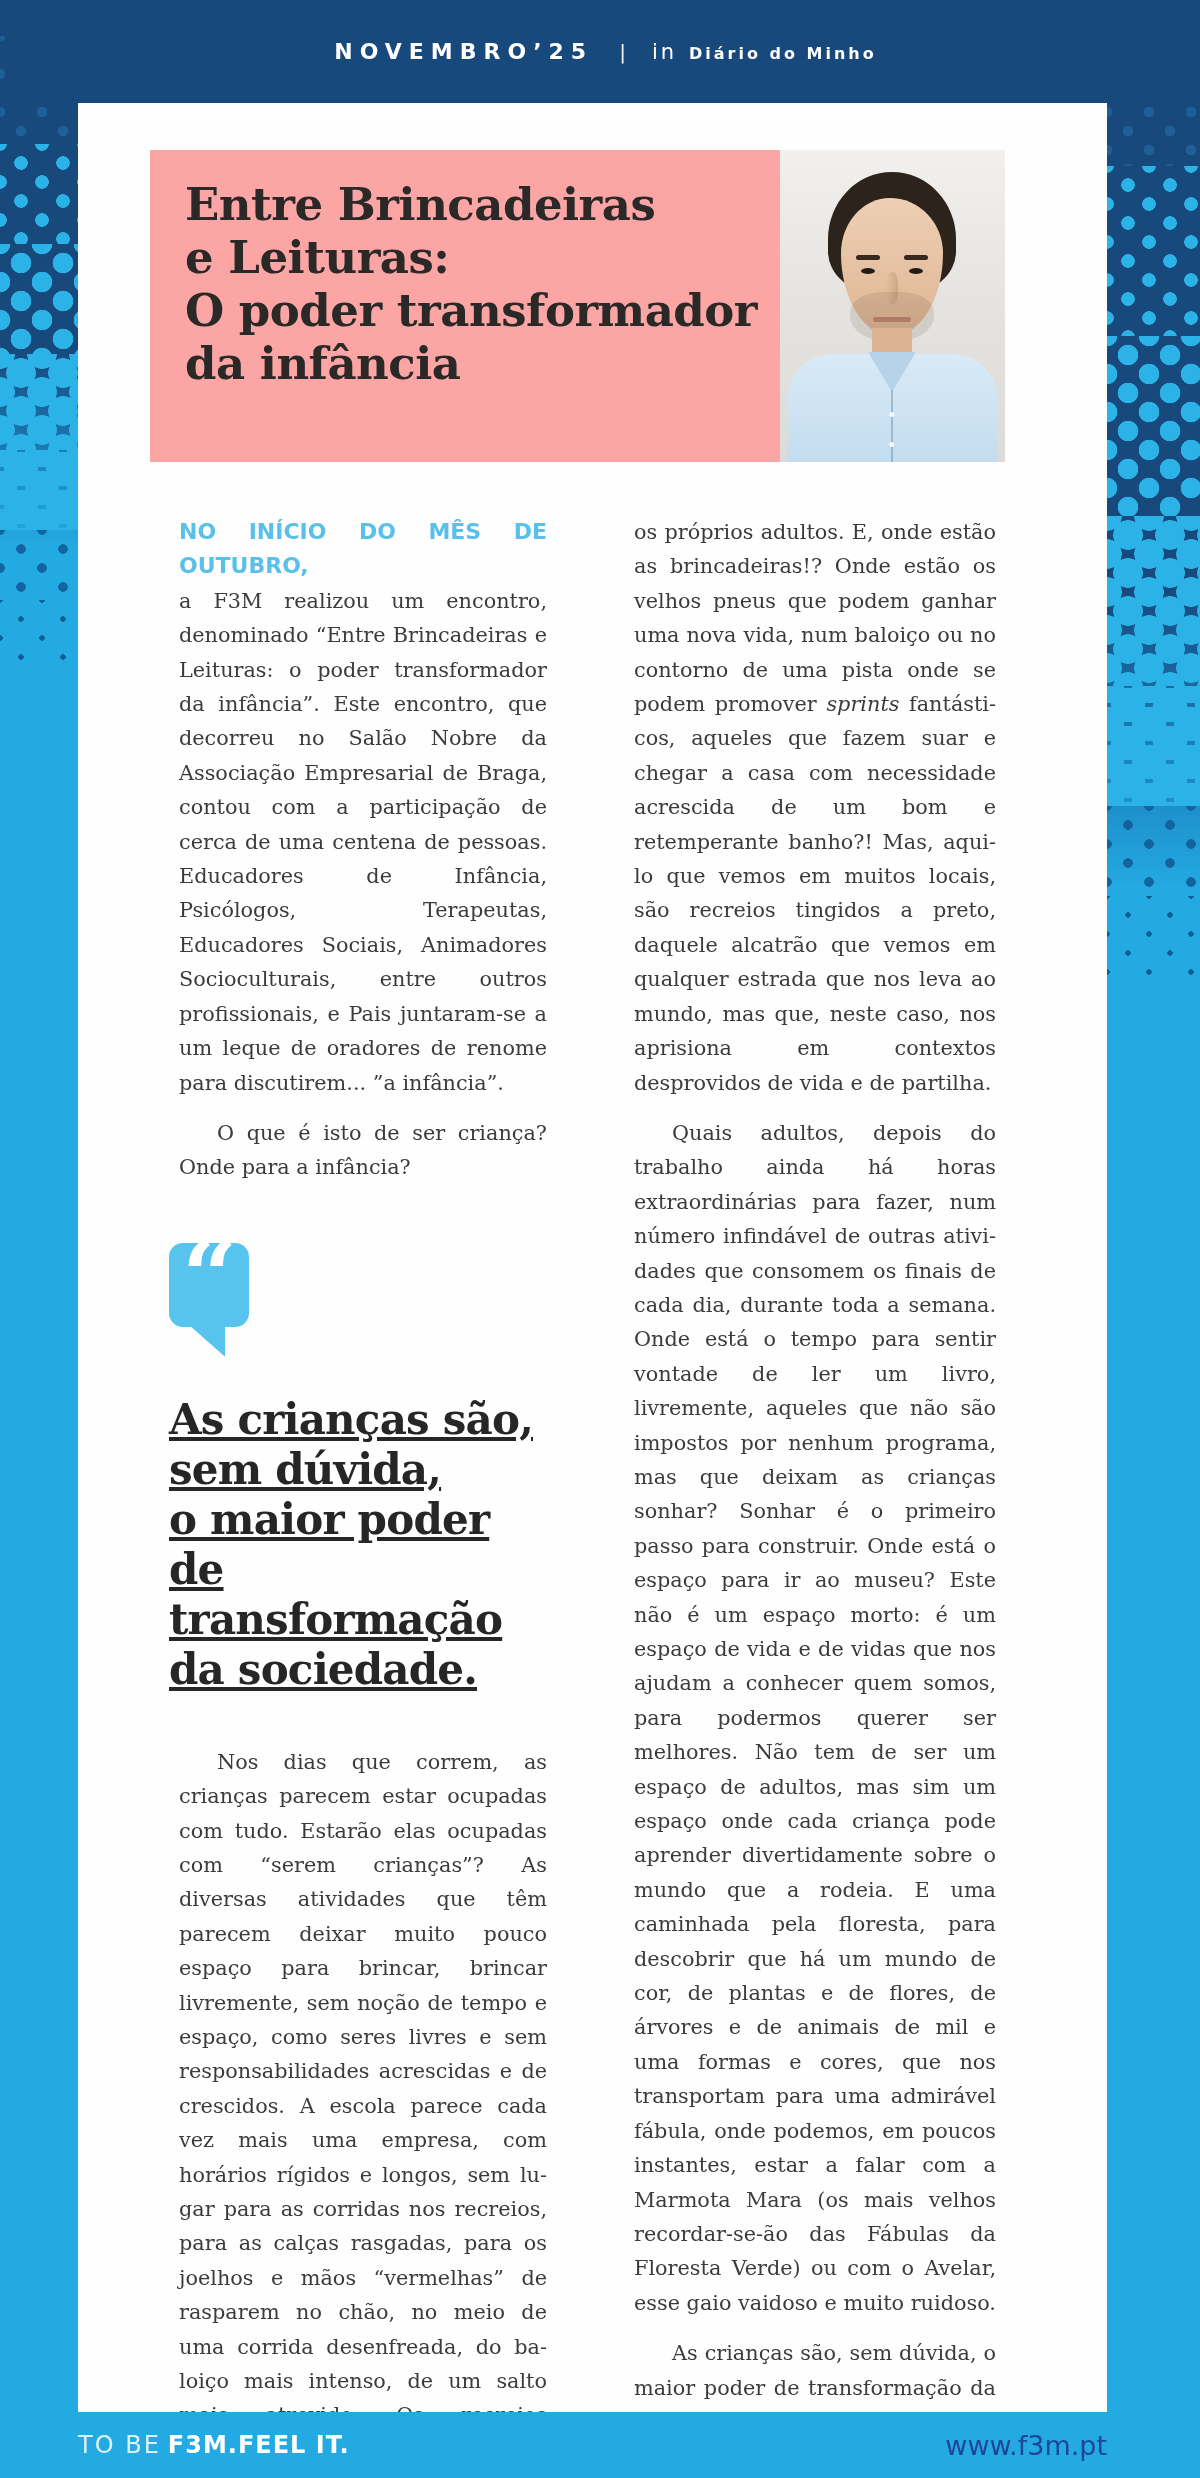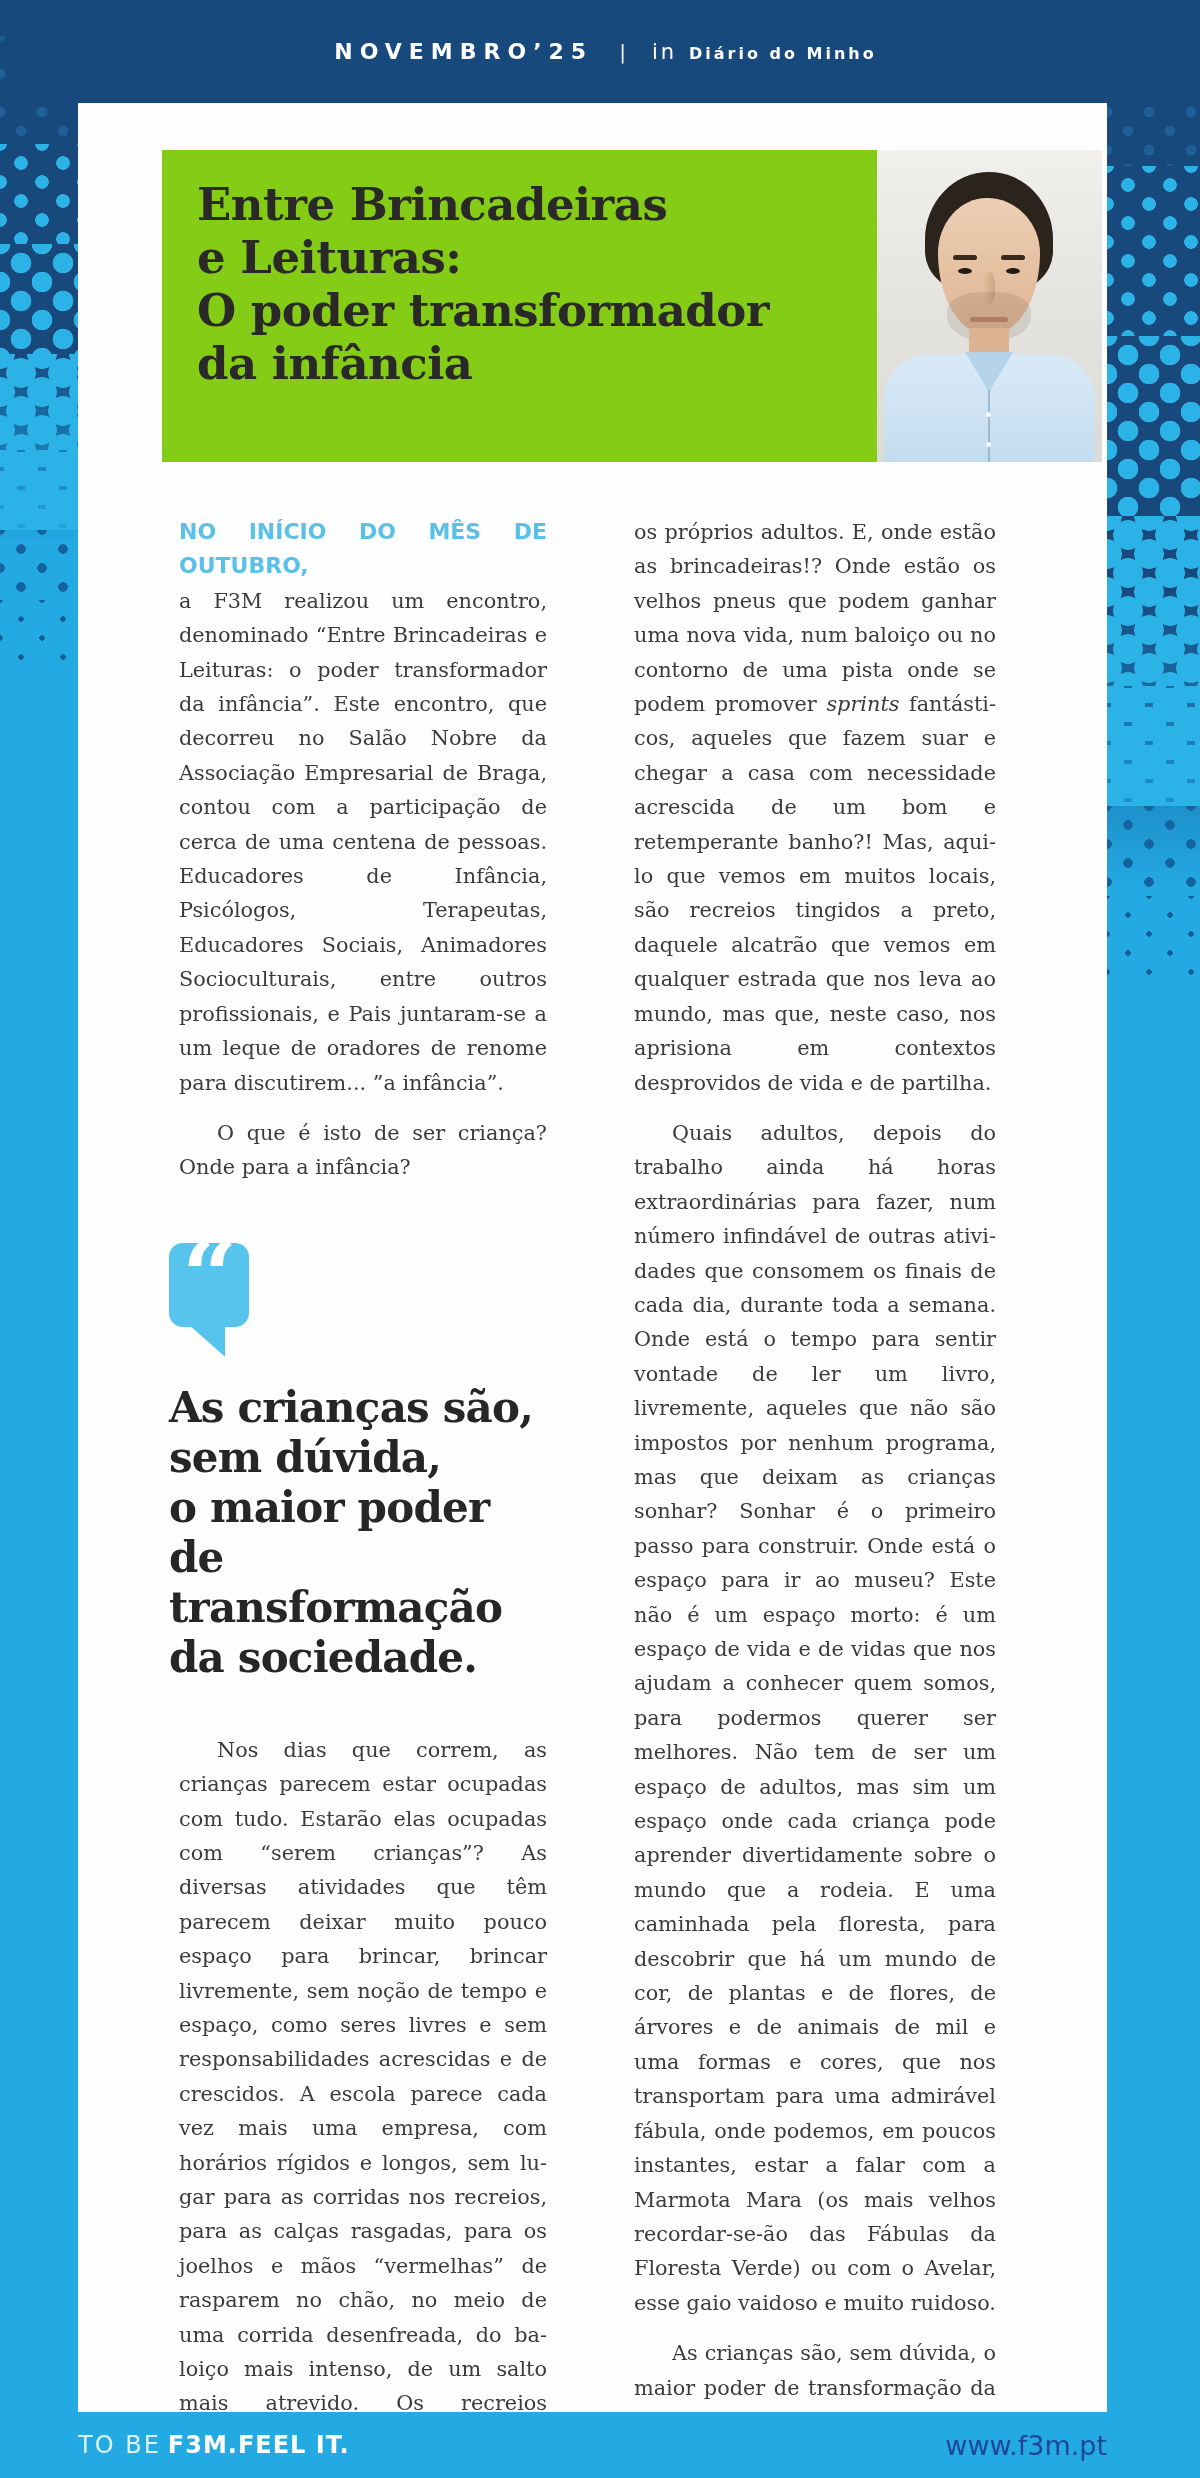--- a/index.html
+++ b/index.html
@@ -30,21 +30,21 @@
   .pipe  { font-size:20px; font-weight:400; opacity:.95; }
   .pubwrap { display:flex; gap:12px; align-items:baseline; }
   .pub-prefix { font-size:21px; letter-spacing:3px; font-weight:400; }
   .pub { font-size:16px; letter-spacing:3px; font-weight:bold; }
 
   
   .card { position:absolute; left:78px; top:103px; width:1029px; height:2309px;
           background:#fefefe; z-index:2; overflow:hidden; }
 
   
-  .panel { position:absolute; left:84px; top:47px; width:940px; height:312px; background:#84cc16; }
+  .panel { position:absolute; left:72px; top:47px; width:855px; height:312px; background:#fca5a5; }
   .title-wrap { position:absolute; left:35px; top:28px; }
   .title-line { font-weight:700; font-size:45px; line-height:53px; color:#2a2927; letter-spacing:-0.5px; }
   .byline { margin-top:16px; font-size:23px; color:#3c3b39; }
 
   
   .photo { position:absolute; right:0; top:0; width:225px; height:312px; overflow:hidden;
            background:linear-gradient(180deg,#f1f0ed 0%,#e4e2df 55%,#dcdbd8 100%); }
   .hair { position:absolute; left:48px; top:22px; width:128px; height:122px; background:#2c231c;
           border-radius:50% 50% 40% 40% / 55% 55% 35% 35%; }
   .face { position:absolute; left:61px; top:48px; width:102px; height:138px;
@@ -79,22 +79,22 @@
              color:#58c0e9; font-size:22px; letter-spacing:0; }
   .em { font-style:italic; }
 
   
   .quote-block { margin:58px 0 50px 6px; text-align:left; }
   .q-icon { position:relative; width:80px; height:84px; background:#57c4ed; border-radius:14px; }
   .q-glyph { position:absolute; left:13px; top:-16px; font-weight:bold; font-size:96px;
              line-height:100px; color:#ffffff; font-family:"DejaVu Serif", serif; }
   .q-tail { width:34px; height:30px; background:#57c4ed; margin-left:22px;
             clip-path:polygon(0 0,100% 0,100% 100%); }
-  .q-text { margin-top:26px; font-weight:700; font-size:42px; line-height:50px;
-            color:#272624; letter-spacing:-0.8px; }
+  .q-text { margin-top:38px; font-weight:700; font-size:42px; line-height:50px;
+            color:#272624; letter-spacing:-0.8px;text-decoration:underline; }
 
   
   .footer { position:absolute; left:0; right:0; bottom:0; height:66px; background:#24aae3;
             z-index:3; font-family:"DejaVu Sans", sans-serif; }
   .tagline { position:absolute; left:78px; top:50%; transform:translateY(-50%);
              color:#ffffff; font-size:24px; }
   .tagline .light { font-weight:400; opacity:.85; letter-spacing:2px; }
   .tagline .bold  { font-weight:bold; margin-left:7px; letter-spacing:1px; }
   .website { position:absolute; right:93px; top:50%; transform:translateY(-50%);
              color:#1d4697; font-size:27px; font-weight:400; }

